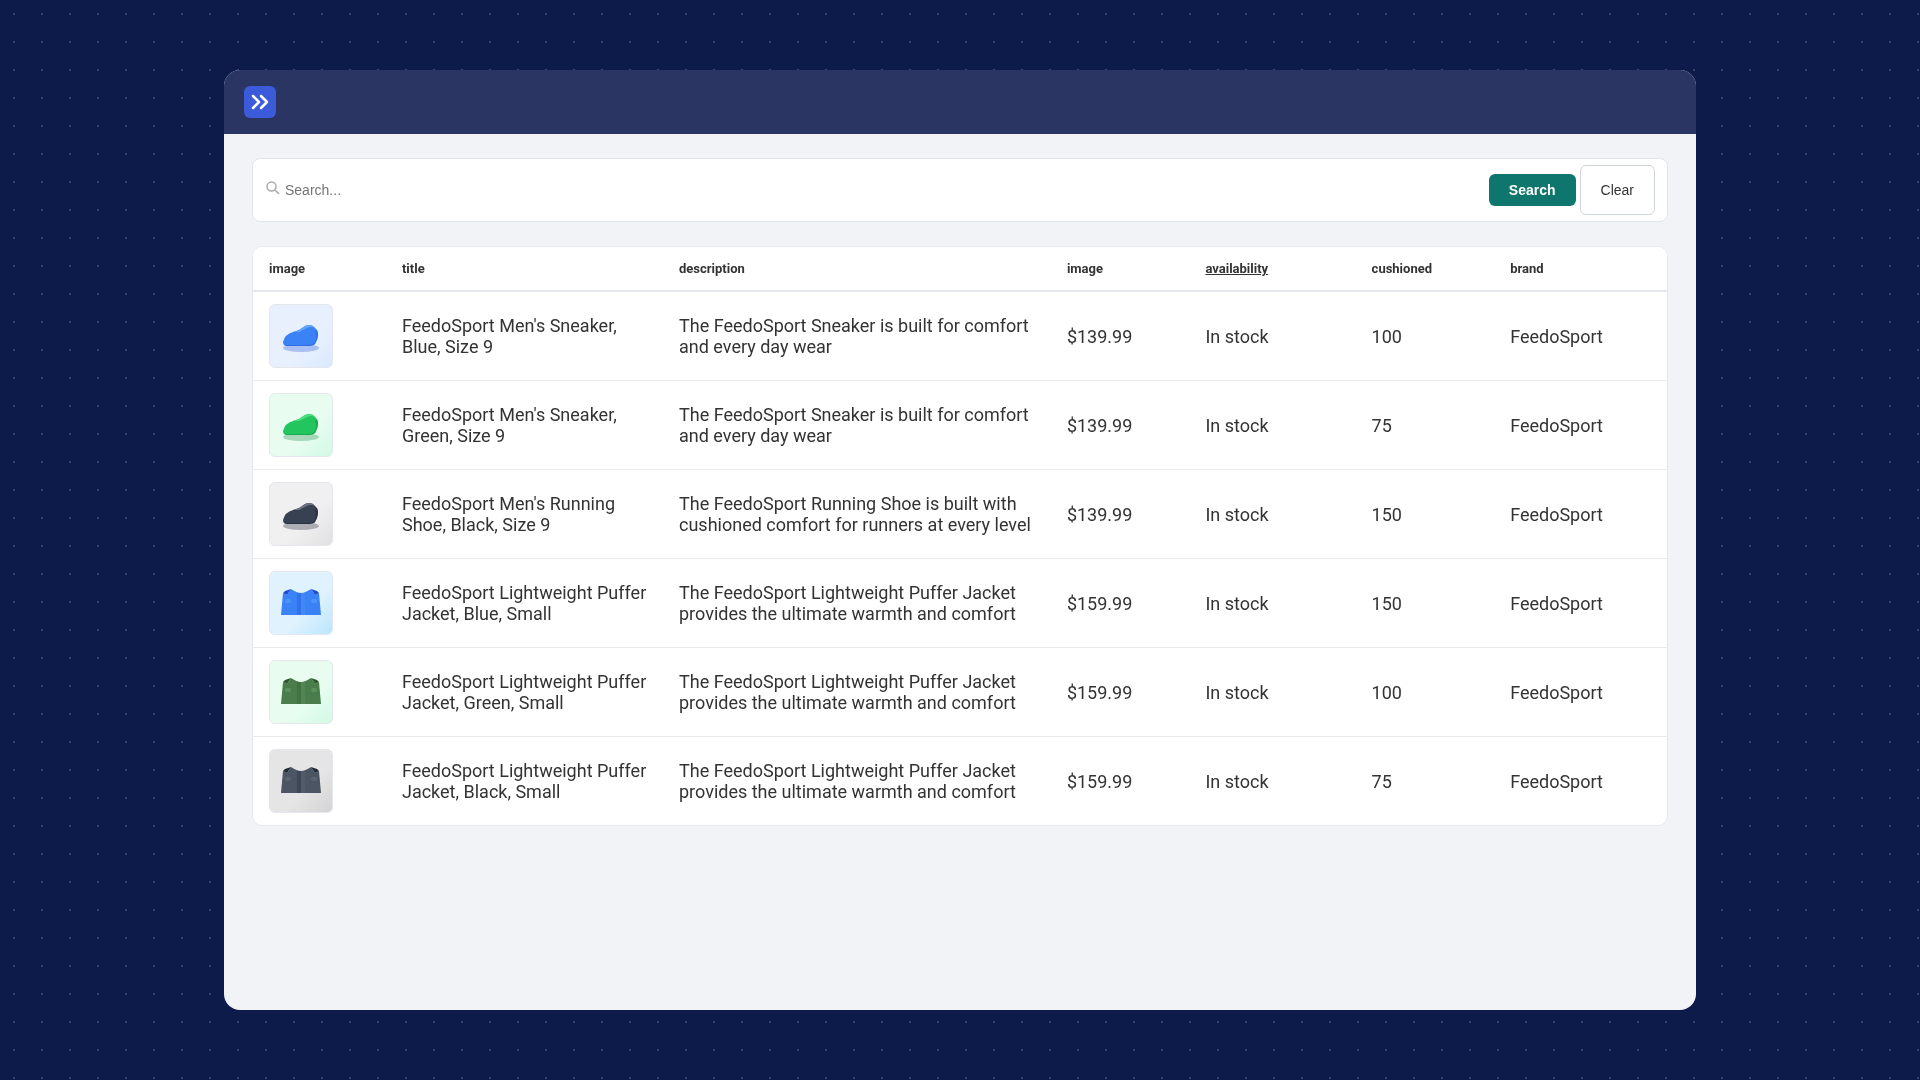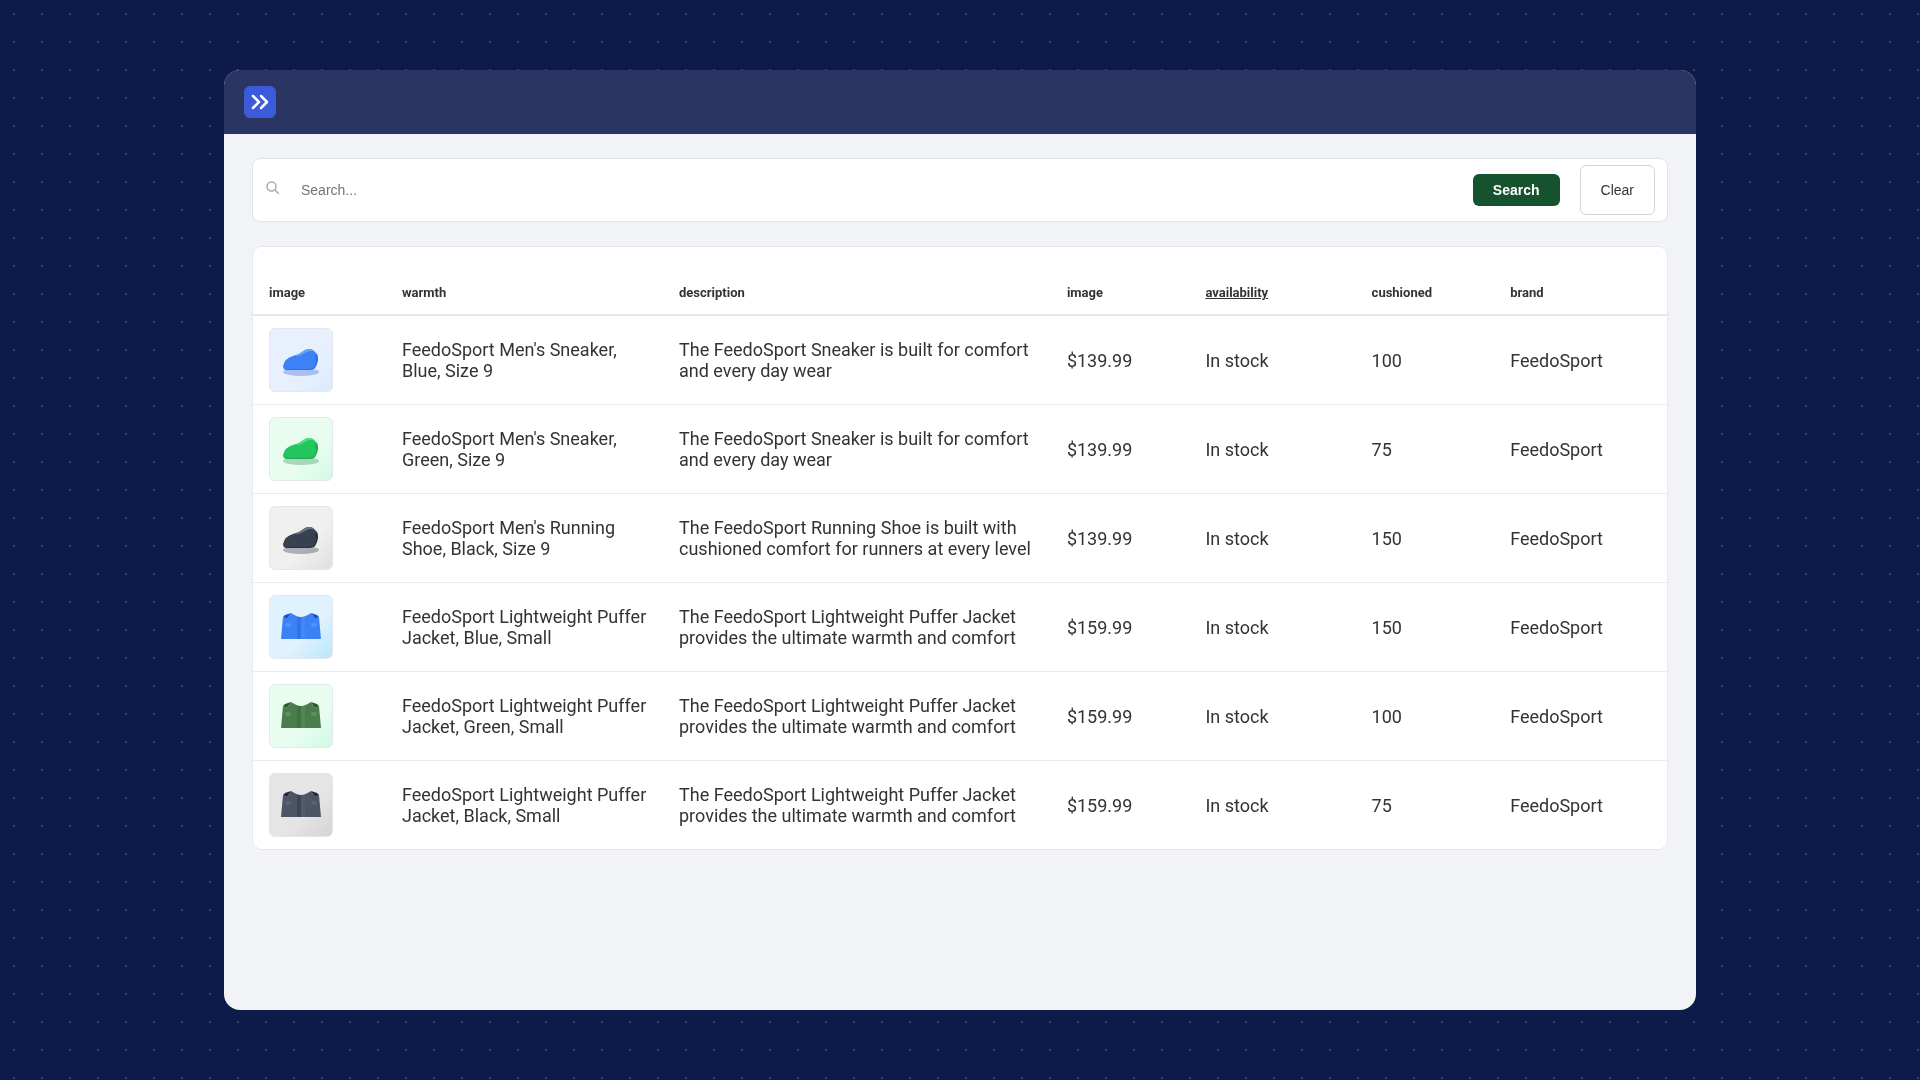--- a/index.html
+++ b/index.html
@@ -71,21 +71,21 @@
       font-size: 26px;
       font-weight: 700;
       color: #1a1a2e;
       margin-bottom: 20px;
     }
 
     
     .search-bar {
       display: flex;
       align-items: center;
-      gap: 20px;
+      gap: 4px;
       margin-bottom: 24px;
       background: #fff;
       border: 1px solid #e0e3ea;
       border-radius: 8px;
       padding: 6px 12px;
     }
 
     .search-icon-wrap {
       color: #aaa;
       flex-shrink: 0;
@@ -95,21 +95,21 @@
     .search-input-field {
       flex: 1;
       border: none;
       outline: none;
       font-size: 14px;
       color: #333;
       background: transparent;
     }
 
     .btn-search {
-      background: #14532d;
+      background: #0f766e;
       color: #fff;
       border: none;
       border-radius: 6px;
       padding: 8px 20px;
       font-size: 14px;
       font-weight: 600;
       cursor: pointer;
       flex-shrink: 0;
       margin-left: 8px;
     }
@@ -130,21 +130,20 @@
     .data-table-wrapper {
       background: #fff;
       border-radius: 10px;
       overflow: hidden;
       border: 1px solid #e5e7ef;
     }
 
     table {
       width: 100%;
       border-collapse: collapse;
-      margin-top: 24px;
     }
 
     thead tr {
       background: #fff;
       border-bottom: 2px solid #e5e7ef;
     }
 
     thead th {
       padding: 14px 16px;
       text-align: left;
@@ -233,21 +232,21 @@
       <input type="text" class="search-input-field" placeholder="Search..." style="">
       <button class="btn-search">Search</button>
       <button class="btn-clear">Clear</button>
     </div>
 
     <div class="data-table-wrapper">
       <table>
         <thead>
           <tr>
             <th class="col-image">image</th>
-            <th class="col-title">warmth</th>
+            <th class="col-title">title</th>
             <th class="col-desc">description</th>
             <th class="col-price">image</th>
             <th class="col-avail">availability</th>
             <th class="col-qty">cushioned</th>
             <th class="col-brand">brand</th>
           </tr>
         </thead>
         <tbody id="table-body">
         <tr>
       <td>

